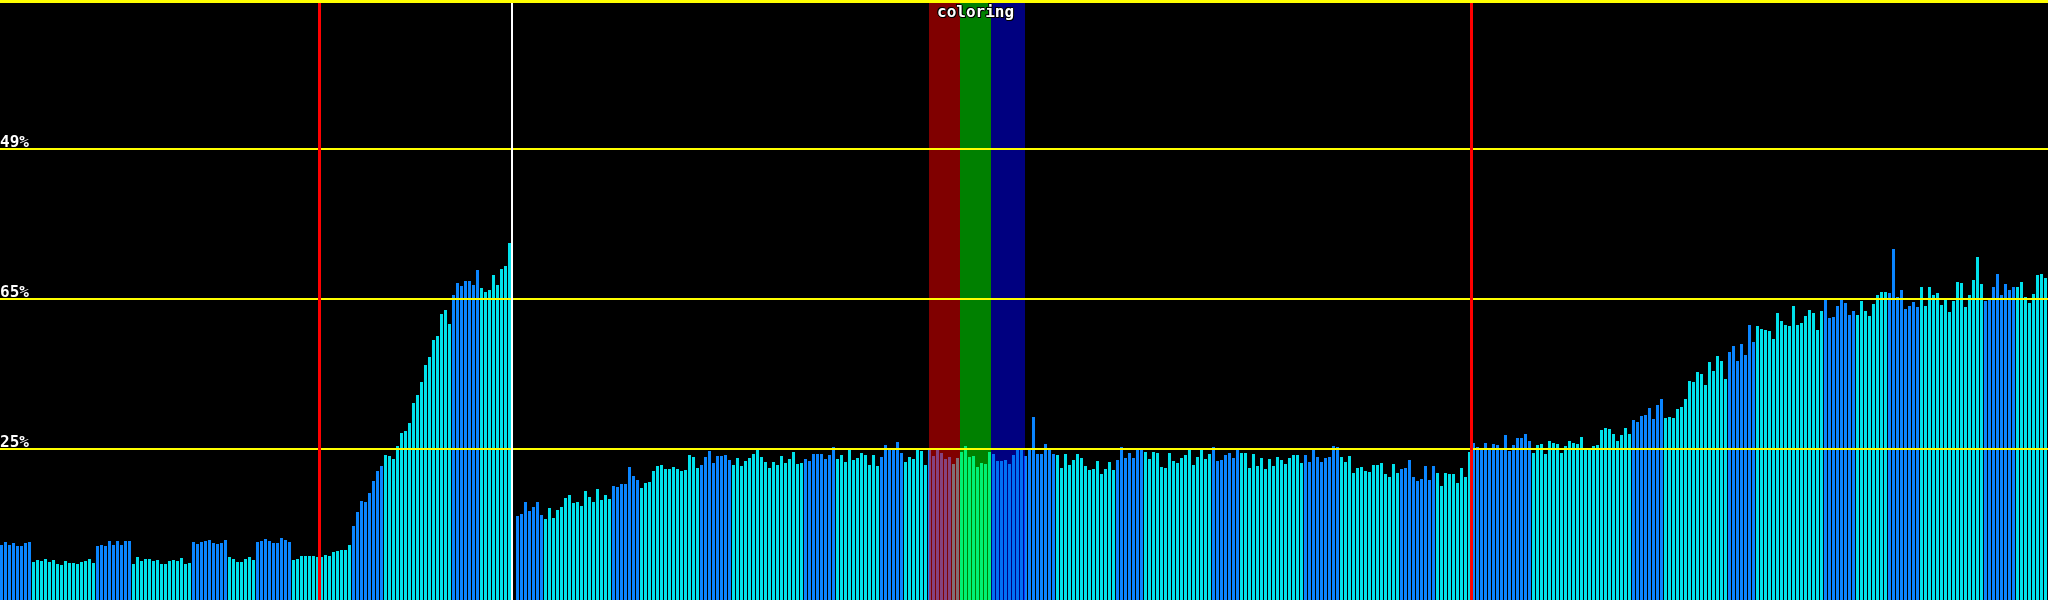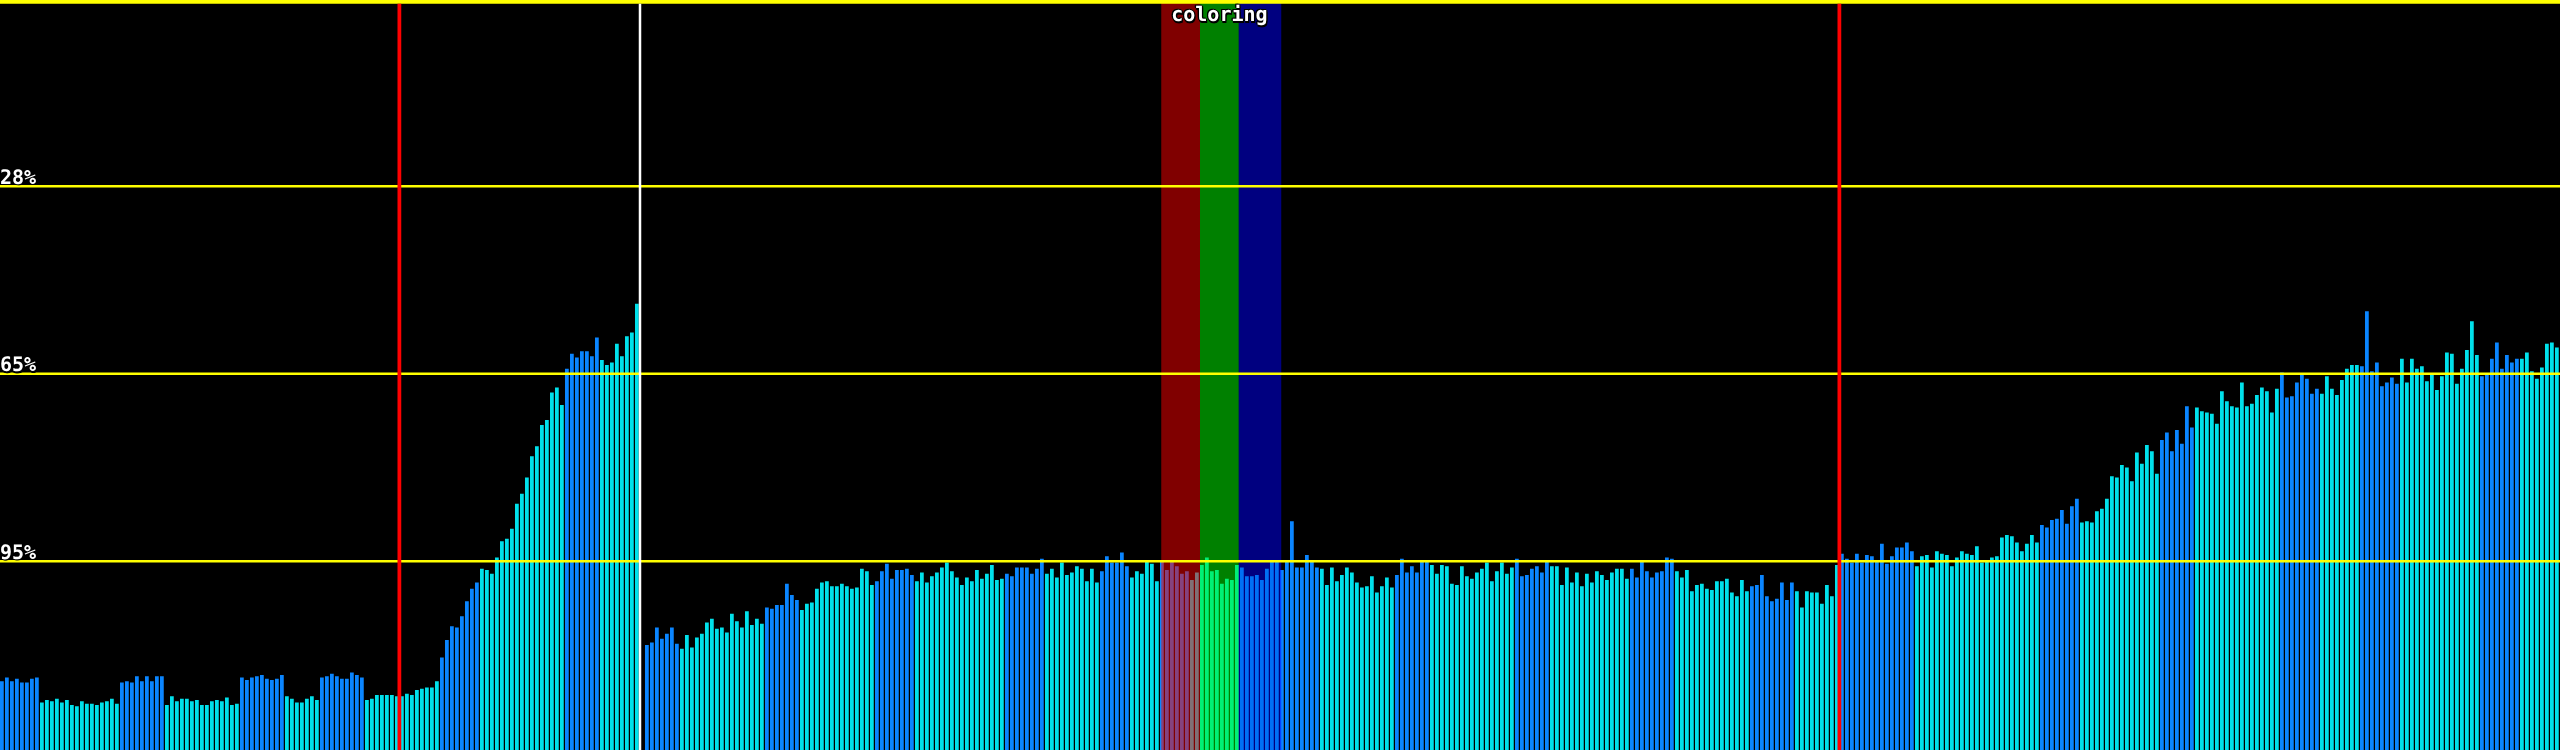--- a/index.html
+++ b/index.html
@@ -542,18 +542,18 @@
       <div class="gridline" style="top: 148px; height: 2px; background: rgb(255, 255, 0);"></div>
       <div class="gridline" style="top: 298px; height: 2px; background: rgb(255, 255, 0);"></div>
       <div class="gridline" style="top: 448px; height: 2px; background: rgb(255, 255, 0);"></div>
     </div>
   <div id="markers-layer">
       <div class="vmarker" style="left: 318px; width: 3px; background: rgb(255, 0, 0);"></div>
       <div class="vmarker" style="left: 1470px; width: 3px; background: rgb(255, 0, 0);"></div>
       <div class="vmarker" style="left: 511px; width: 2px; background: rgb(255, 255, 255);"></div>
     </div>
   <div id="labels-layer">
-    <span class="ylabel" id="ylabel-0" style="top: 134px;">28%</span>
+    <span class="ylabel" id="ylabel-0" style="top: 134px;">49%</span>
     <span class="ylabel" id="ylabel-1" style="top: 284px;">65%</span>
-    <span class="ylabel" id="ylabel-2" style="top: 434px;">95%</span>
+    <span class="ylabel" id="ylabel-2" style="top: 434px;">25%</span>
     <span class="overlay-label" id="coloring-label" style="left: 937px; top: 4px;">coloring</span>
   </div>
 </div>
 
 </body></html>

